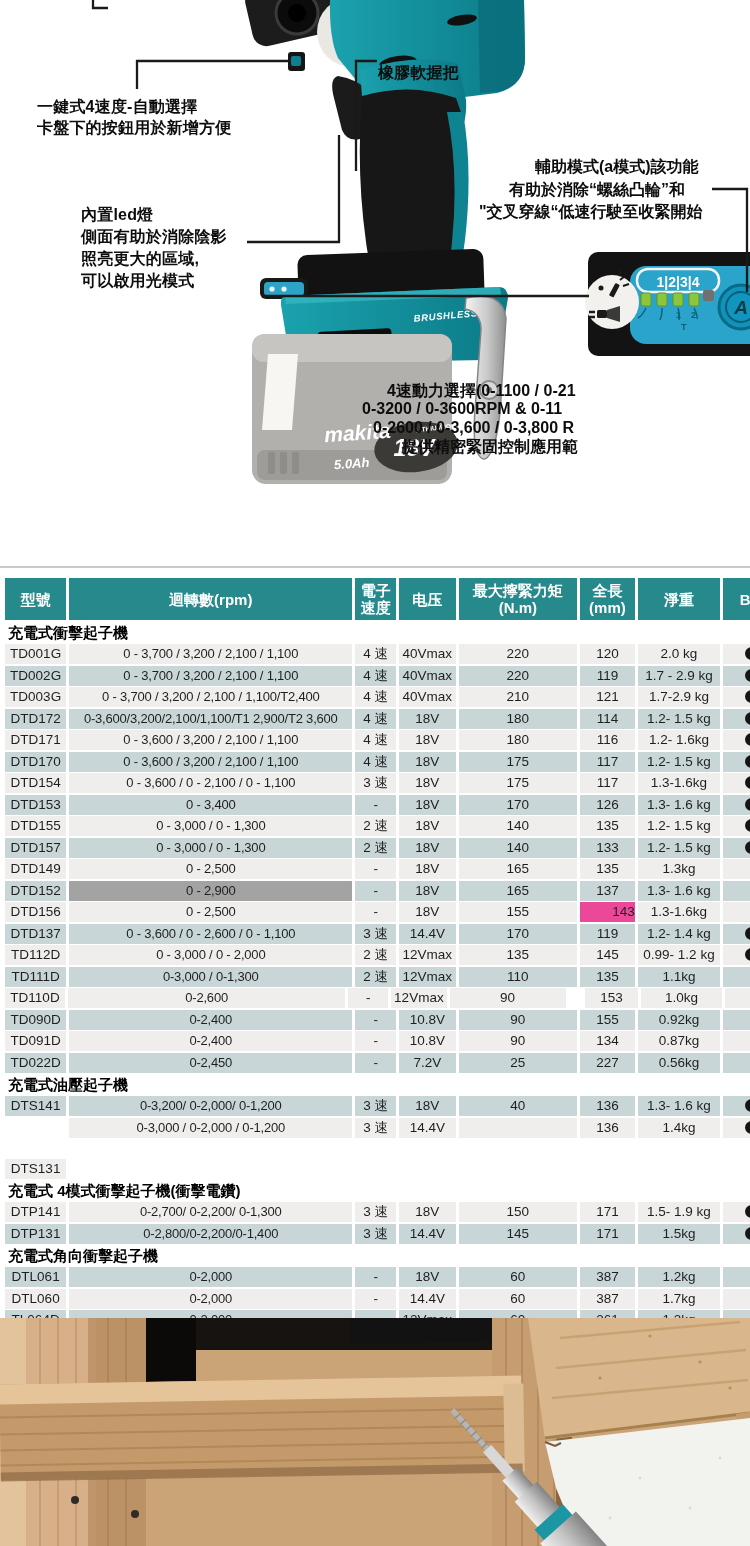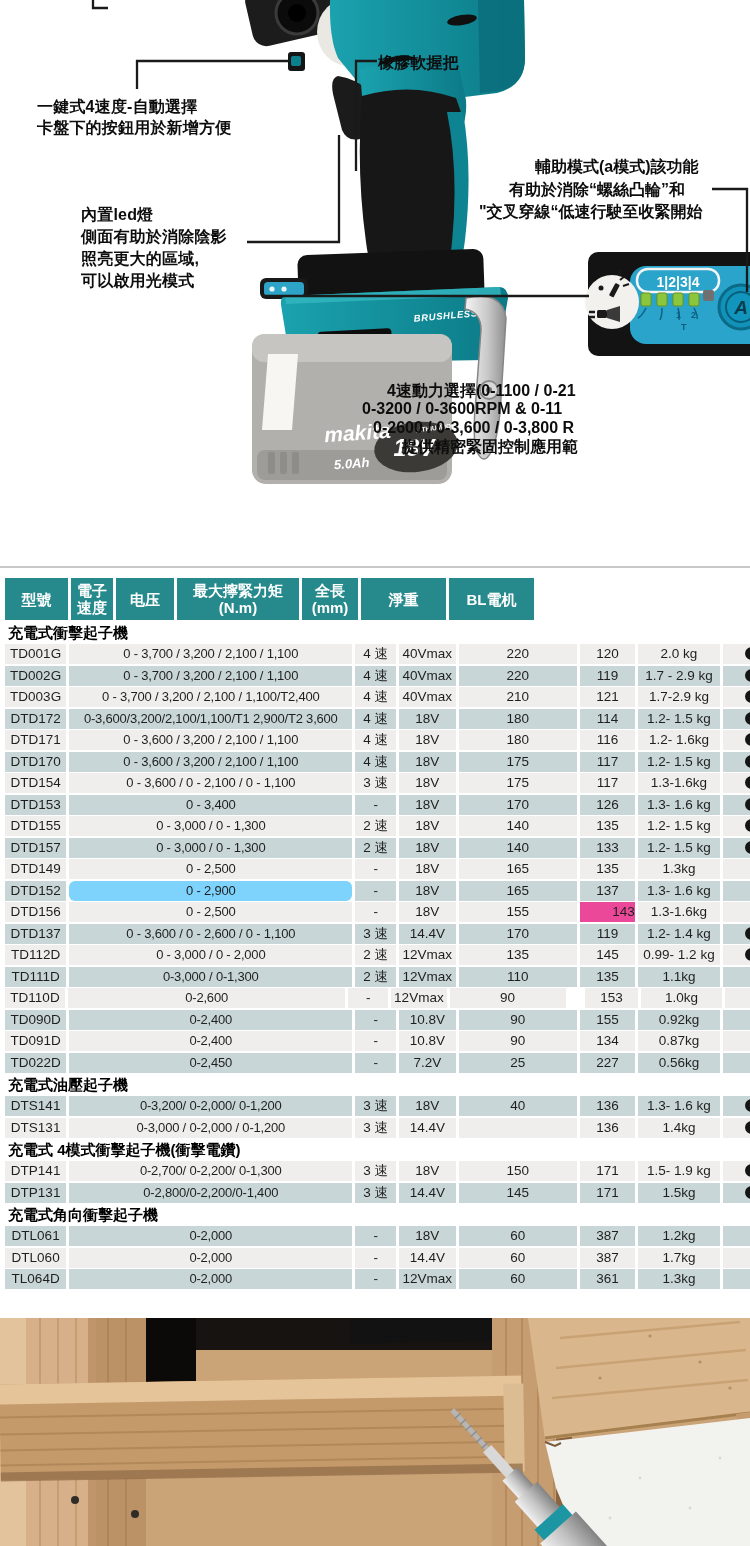--- a/index.html
+++ b/index.html
@@ -154,21 +154,21 @@
     <polyline points="247,242 339,242 339,135"></polyline>
     <polyline points="263,296 589,296"></polyline>
   </g>
 </svg>
 
 <div class="callout" style="left:37px;top:96px;">
   <div>一鍵式4速度-自動選擇</div>
   <div>卡盤下的按鈕用於新增方便</div>
 </div>
 
-<div class="callout" style="left:378px;top:52px;">橡膠軟握把</div>
+<div class="callout" style="left:378px;top:62px;">橡膠軟握把</div>
 
 <div class="cline" style="left:535px;top:157px;">輔助模式(a模式)該功能</div>
 <div class="cline" style="left:509px;top:180px;">有助於消除“螺絲凸輪”和</div>
 <div class="cline" style="left:479px;top:202px;">"交叉穿線“低速行駛至收緊開始</div>
 
 <div class="callout led" style="left:81px;top:204px;">
   <div>內置led燈</div>
   <div>側面有助於消除陰影</div>
   <div>照亮更大的區域,</div>
   <div>可以啟用光模式</div>
@@ -177,20 +177,23 @@
 <div class="cline" style="left:387px;top:381px;">4速動力選擇(0-1100 / 0-21</div>
 <div class="cline" style="left:362px;top:400px;">0-3200 / 0-3600RPM &amp; 0-11</div>
 <div class="cline" style="left:373px;top:419px;">0-2600 / 0-3,600 / 0-3,800 R</div>
 <div class="cline" style="left:402px;top:437px;">提供精密緊固控制應用範</div>
 
 <div id="divider"></div>
 <div id="spec-table">
     <div class="thead">
       <div class="th c0" style="background: rgb(38, 137, 140);">
         <div>型號</div>
+      </div>
+      <div class="th c1" style="background: rgb(38, 137, 140);">
+        <div>迴轉數(rpm)</div>
       </div>
       <div class="th c2" style="background: rgb(38, 137, 140);">
         <div>電子</div>
         <div>速度</div>
       </div>
       <div class="th c3" style="background: rgb(38, 137, 140);">
         <div>电压</div>
       </div>
       <div class="th c4" style="background: rgb(38, 137, 140);">
         <div>最大擰緊力矩</div>
@@ -313,21 +316,21 @@
       <div class="tc c1" style="background: rgb(239, 238, 236);">0 - 2,500</div>
       <div class="tc c2" style="background: rgb(239, 238, 236);">-</div>
       <div class="tc c3" style="background: rgb(239, 238, 236);">18V</div>
       <div class="tc c4" style="background: rgb(239, 238, 236);">165</div>
       <div class="tc c5" style="background: rgb(239, 238, 236);">135</div>
       <div class="tc c6" style="background: rgb(239, 238, 236);">1.3kg</div>
       <div class="tc c7" style="background: rgb(239, 238, 236);"></div>
     </div>
     <div class="trow">
       <div class="tc c0" style="background: rgb(201, 214, 216);">DTD152</div>
-      <div class="tc c1" style="background: #7dd3fc; border-radius: 6px;">0 - 2,900</div>
+      <div class="tc c1" style="background: #a3a3a3;">0 - 2,900</div>
       <div class="tc c2" style="background: rgb(201, 214, 216);">-</div>
       <div class="tc c3" style="background: rgb(201, 214, 216);">18V</div>
       <div class="tc c4" style="background: rgb(201, 214, 216);">165</div>
       <div class="tc c5" style="background: rgb(201, 214, 216);">137</div>
       <div class="tc c6" style="background: rgb(201, 214, 216);">1.3- 1.6 kg</div>
       <div class="tc c7" style="background: rgb(201, 214, 216);"></div>
     </div>
     <div class="trow">
       <div class="tc c0" style="background: rgb(239, 238, 236);">DTD156</div>
       <div class="tc c1" style="background: rgb(239, 238, 236);">0 - 2,500</div>
@@ -413,21 +416,21 @@
       <div class="tc c0" style="background: rgb(201, 214, 216);">DTS141</div>
       <div class="tc c1" style="background: rgb(201, 214, 216);">0-3,200/ 0-2,000/ 0-1,200</div>
       <div class="tc c2" style="background: rgb(201, 214, 216);">3 速</div>
       <div class="tc c3" style="background: rgb(201, 214, 216);">18V</div>
       <div class="tc c4" style="background: rgb(201, 214, 216);">40</div>
       <div class="tc c5" style="background: rgb(201, 214, 216);">136</div>
       <div class="tc c6" style="background: rgb(201, 214, 216);">1.3- 1.6 kg</div>
       <div class="tc c7" style="background: rgb(201, 214, 216);"><span class="dot" style="background: rgb(21, 21, 21);"></span></div>
     </div>
     <div class="trow">
-      <div class="tc c0" style="background: rgb(239, 238, 236);">DTS131</div>
+      <div class="tc c0" style="background: rgb(239, 238, 236); margin-top: 41px;">DTS131</div>
       <div class="tc c1" style="background: rgb(239, 238, 236);">0-3,000 / 0-2,000 / 0-1,200</div>
       <div class="tc c2" style="background: rgb(239, 238, 236);">3 速</div>
       <div class="tc c3" style="background: rgb(239, 238, 236);">14.4V</div>
       <div class="tc c4" style="background: rgb(239, 238, 236);"></div>
       <div class="tc c5" style="background: rgb(239, 238, 236);">136</div>
       <div class="tc c6" style="background: rgb(239, 238, 236);">1.4kg</div>
       <div class="tc c7" style="background: rgb(239, 238, 236);"><span class="dot" style="background: rgb(21, 21, 21);"></span></div>
     </div>
     <div class="sec">充電式 4模式衝擊起子機(衝擊電鑽)</div>
     <div class="trow">

